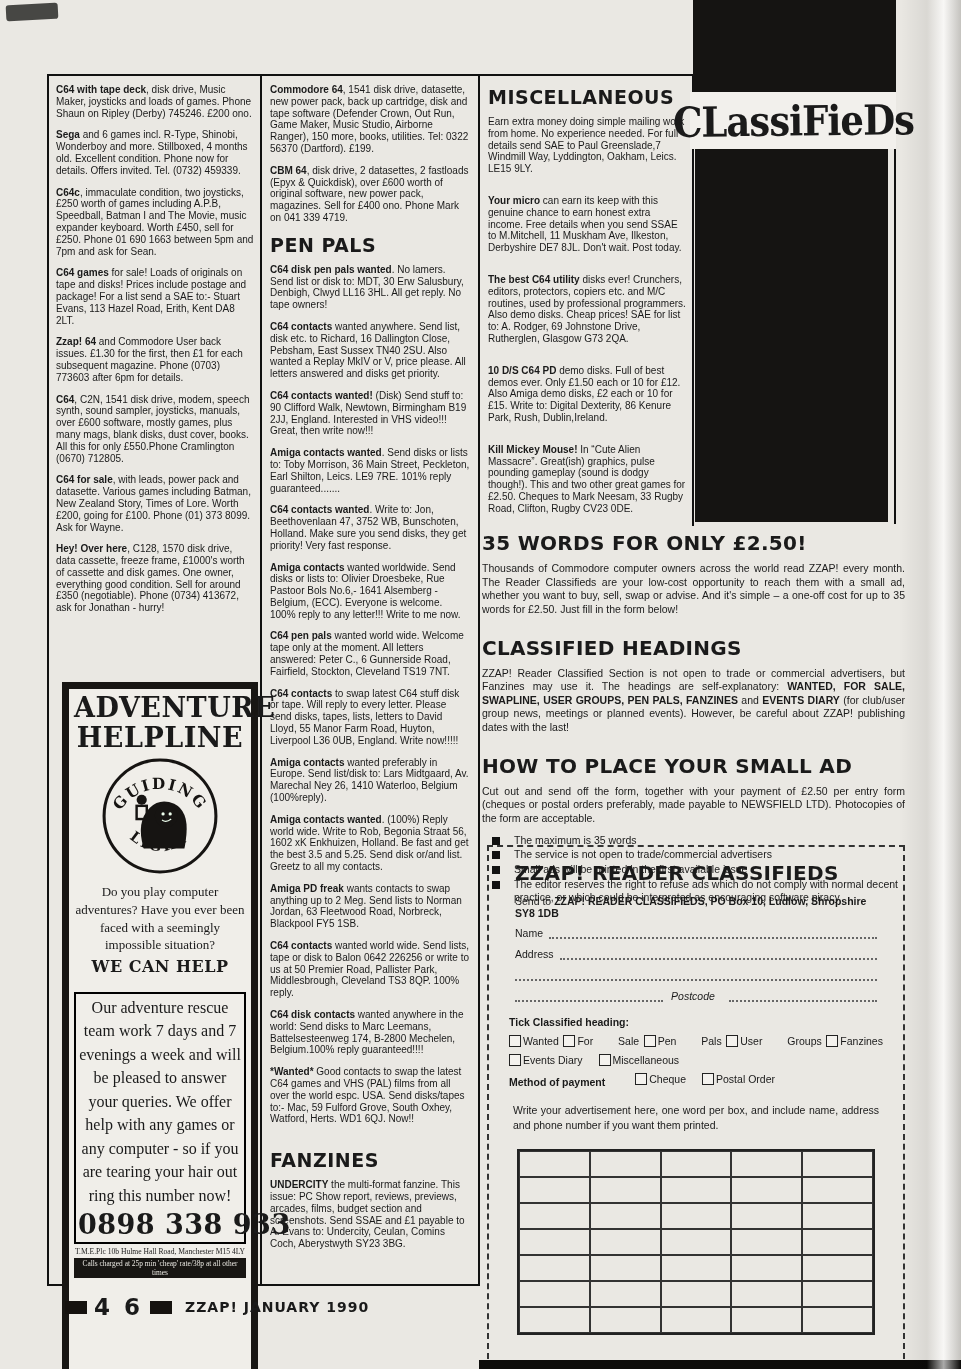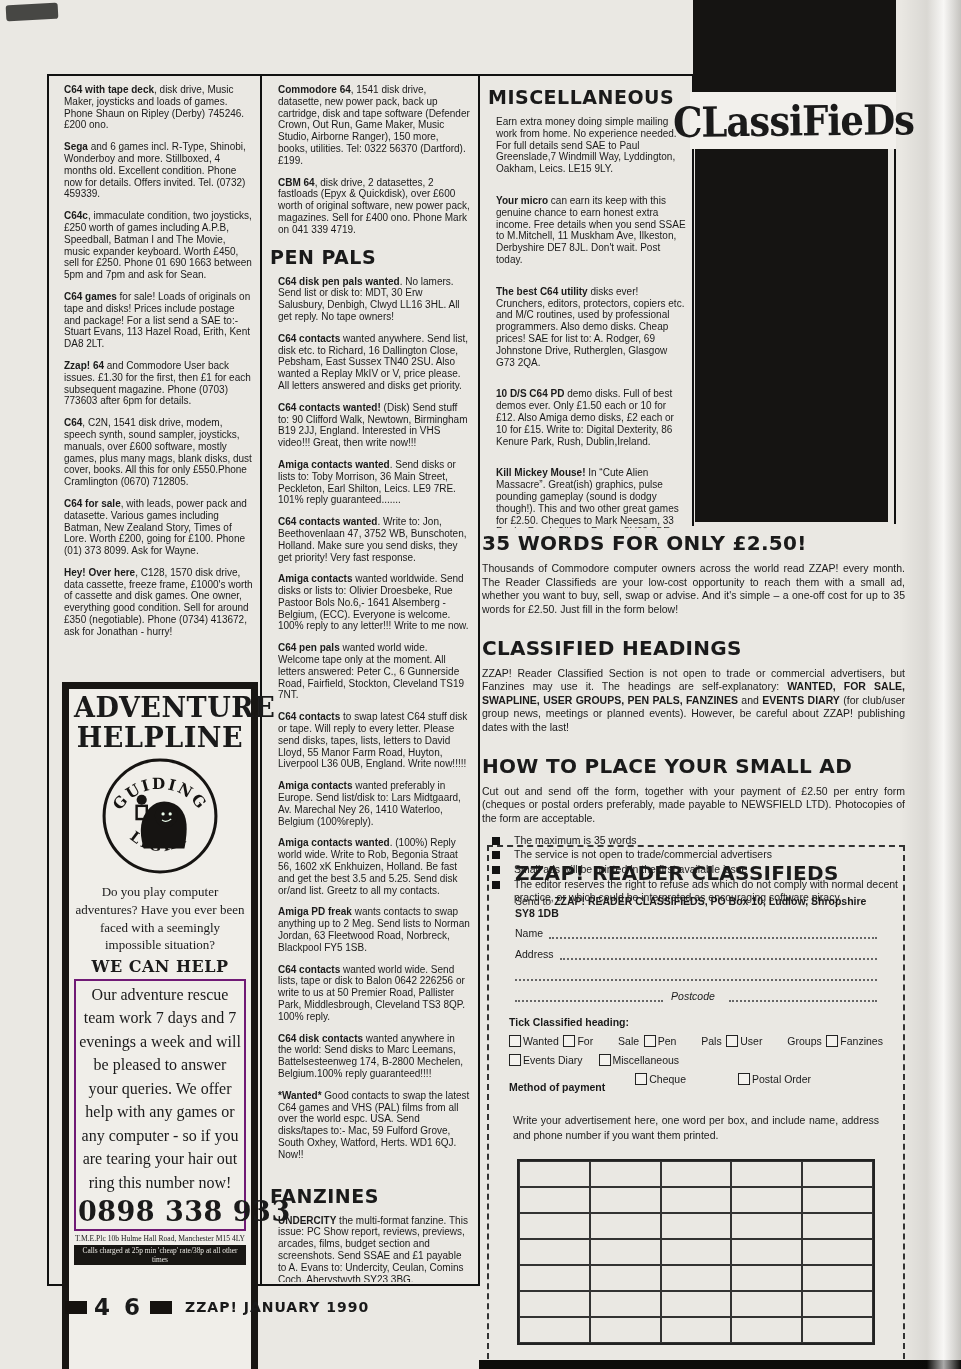--- a/index.html
+++ b/index.html
@@ -7,21 +7,21 @@
   .page{position:relative;width:961px;height:1369px;background:#eae8e3;overflow:hidden;color:#1a1a1a;}
   .edge-shadow{position:absolute;top:0;right:0;width:62px;height:100%;
     background:linear-gradient(to right,rgba(0,0,0,0) 0%,rgba(0,0,0,0.07) 45%,rgba(255,255,255,0.65) 72%,rgba(0,0,0,0.16) 100%);}
   .corner-smudge{position:absolute;left:6px;top:4px;width:52px;height:16px;background:#2a2a28;border-radius:3px;transform:rotate(-3deg);opacity:.85;}
 
   
   .rule{position:absolute;background:#111;}
 
   
   .col{position:absolute;overflow:hidden;}
-  .ad{margin:0 0 10px 8px;font-size:10px;line-height:1.18;text-align:left;}
+  .ad{margin:0 0 10px 0;font-size:10px;line-height:1.18;text-align:left;}
   .ad .lead{font-weight:bold;}
   .sec-head{font-family:"DejaVu Sans",sans-serif;font-weight:bold;font-size:19px;letter-spacing:.5px;margin:10px 0 8px 0;}
   .sec-head.first{margin-top:0;}
 
   
   .banner-black{position:absolute;background:#151412;}
   .logo-band{position:absolute;left:690px;top:92px;width:206px;height:57px;background:#f2f0ec;display:flex;align-items:center;justify-content:center;}
   .logo-text{font-family:"DejaVu Serif",serif;font-weight:bold;font-size:37px;letter-spacing:-1px;transform:scaleY(1.12) rotate(-.6deg);white-space:nowrap;}
 
   
@@ -65,21 +65,21 @@
   .footer .mag{font-size:14px;letter-spacing:1px;margin-left:6px;}
   .bottom-bar{position:absolute;left:479px;top:1360px;width:482px;height:9px;background:#0d0c0a;}
 
   
   .helpline{position:absolute;left:62px;top:682px;width:196px;height:750px;background:#f0eee9;
     border:7px solid #181613;box-sizing:border-box;padding:4px 5px;text-align:center;font-family:"Liberation Serif",serif;}
   .hl-title{font-family:"DejaVu Serif",serif;font-weight:bold;font-size:27px;line-height:1.12;letter-spacing:.5px;}
   .hl-logo{margin:2px auto 0 auto;width:122px;height:122px;}
   .hl-intro{font-size:13px;line-height:1.35;margin-top:2px;}
   .hl-wch{font-family:"DejaVu Serif",serif;font-weight:bold;font-size:16px;margin-top:3px;letter-spacing:.5px;}
-  .hl-box{border:2px solid #701a75;margin-top:3px;padding:2px 2px 0 2px;}
+  .hl-box{border:2px solid #000000;margin-top:16px;padding:2px 2px 0 2px;}
   .hl-body{font-size:16px;line-height:1.47;}
   .hl-phone{font-family:"DejaVu Serif",serif;font-weight:bold;font-size:27px;letter-spacing:.5px;margin:2px 0 2px 0;white-space:nowrap;}
   .hl-addr{font-size:7.6px;margin-top:3px;}
   .hl-note{font-size:7.4px;background:#181613;color:#e8e6e0;margin-top:2px;padding:1px 0;}
 </style>
 </head>
 <body>
 
 <div class="page">
   <div class="corner-smudge"></div>
@@ -305,21 +305,21 @@
           <span class="cb-label">Events Diary</span>
         </span>
 
         <span class="cb-item">
           <span class="cb"></span>
           <span class="cb-label">Miscellaneous</span>
         </span>
       </div>
     <div class="payment-row">
       <span class="payment-label">Method of payment</span>
-      <span class="cb-row" style="margin-bottom:16px;gap:36px;">
+      <span class="cb-row" style="margin-bottom:6px;">
 
           <span class="cb-item">
             <span class="cb"></span>
             <span class="cb-label">Cheque</span>
           </span>
 
           <span class="cb-item">
             <span class="cb"></span>
             <span class="cb-label">Postal Order</span>
           </span>

